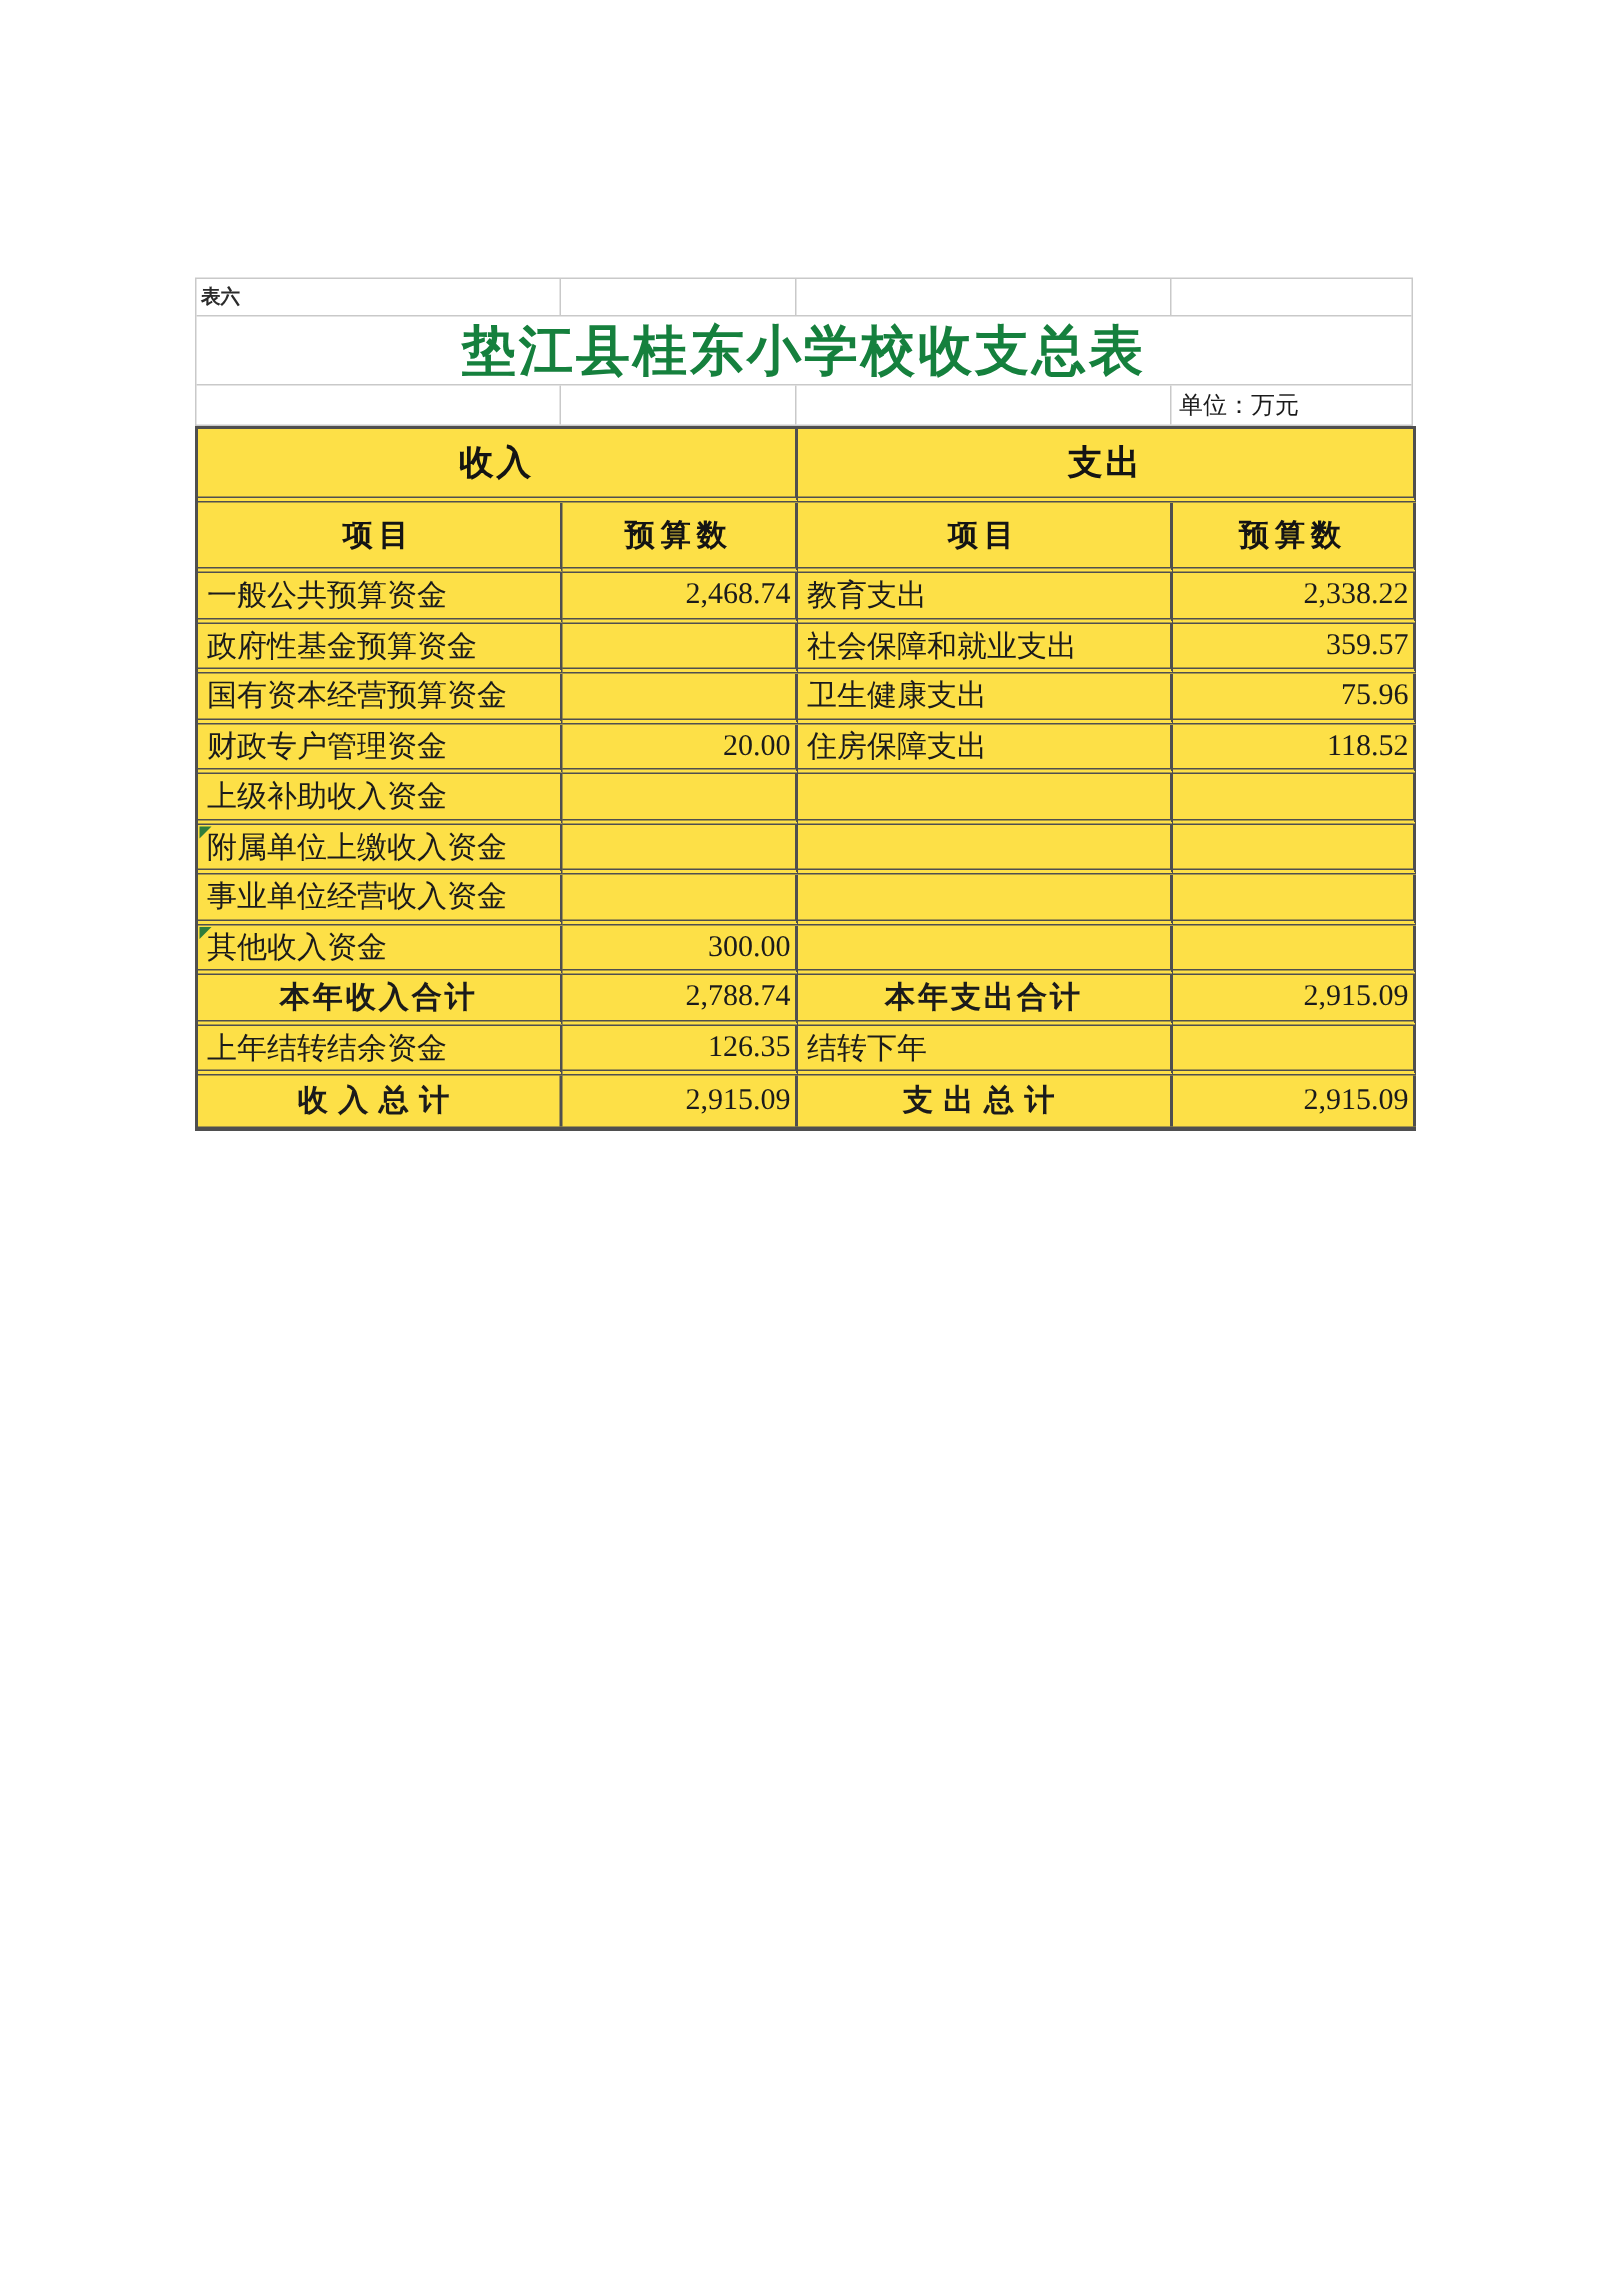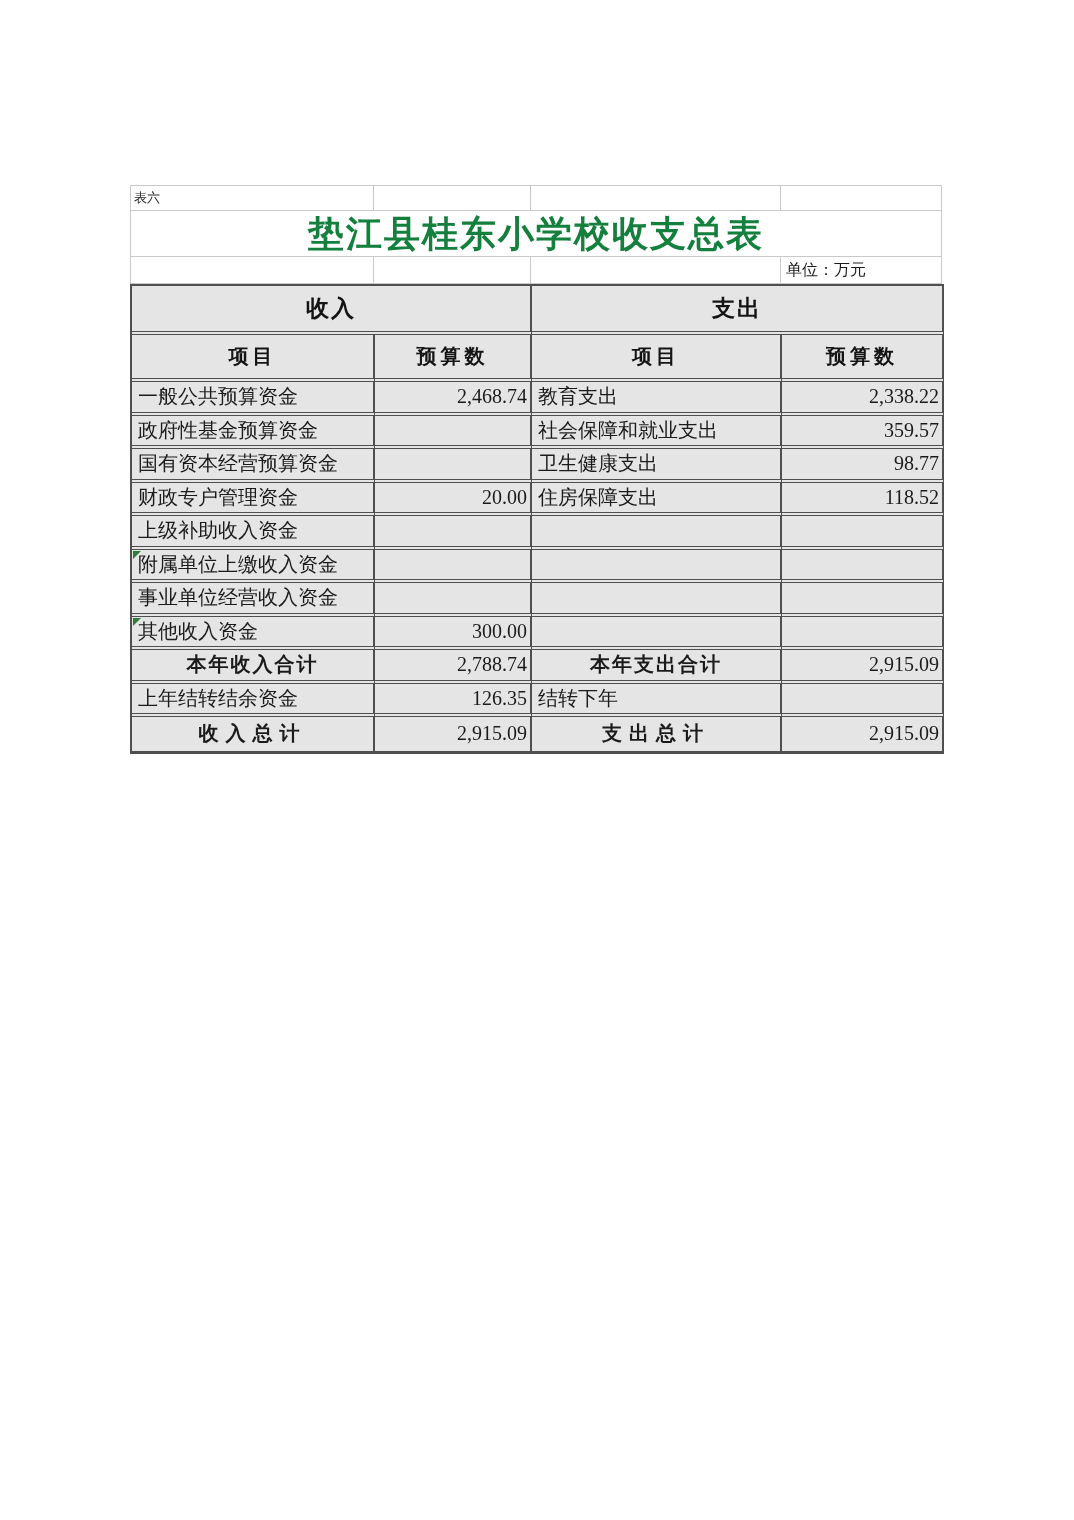--- a/index.html
+++ b/index.html
@@ -9,36 +9,36 @@
     --txt:#1b1b1b;
   }
   html,body{margin:0;padding:0;background:#ffffff;}
   body{width:1074px;height:1520px;position:relative;overflow:hidden;
        font-family:"Liberation Serif","DejaVu Serif",serif;color:var(--txt);}
   .sheet{position:absolute;left:130px;top:185px;width:812px;}
 
   
   .prehead{border:1px solid var(--bl);box-sizing:border-box;background:#fff;}
   .p-row{display:flex;box-sizing:border-box;}
-  .row-a{height:25px;border-bottom:1px solid var(--bl);}
+  .row-a{height:25px;border-bottom:1px solid var(--bl);font-weight:bold;}
   .row-b{height:46px;border-bottom:1px solid var(--bl);align-items:center;justify-content:center;}
   .row-c{height:26px;}
   .pa-cell{box-sizing:border-box;border-right:1px solid var(--bl);height:100%;
            display:flex;align-items:center;overflow:hidden;white-space:nowrap;}
   .pa-cell.last{border-right:none;}
   .w1{width:243px;} .w2{width:157px;} .w3{width:250px;} .w4{flex:1;}
   .sheet-label{font-size:13px;color:#2a2a2a;padding-left:3px;}
   .title{margin:0;width:100%;text-align:center;font-size:36px;font-weight:700;
          letter-spacing:2px;line-height:44px;color:#15803d;font-family:inherit;}
   .unit-label{font-size:16px;padding-left:5px;}
 
   
   table.main{border-collapse:separate;border-spacing:0;table-layout:fixed;width:812px;
              border-top:2px solid var(--bd);border-left:2px solid var(--bd);
-             border-bottom:3px solid var(--bd);background:#e5e5e5;}
+             border-bottom:3px solid var(--bd);background:#fde047;}
   table.main th, table.main td{
     box-sizing:border-box;border-right:2px solid var(--bd);
     border-bottom:4px double var(--bd);
     overflow:hidden;white-space:nowrap;vertical-align:middle;}
   table.main tbody tr:last-child td{border-bottom:none;}
   th.sec{height:49px;font:700 23px "Liberation Sans","DejaVu Sans",sans-serif;
          text-align:center;letter-spacing:2px;color:#141414;}
   th.colh{height:47px;font:700 20px "Liberation Sans","DejaVu Sans",sans-serif;
           text-align:center;letter-spacing:4px;color:#141414;}
   td{height:33.5px;font-size:20px;}
@@ -105,21 +105,21 @@
         <tr>
           <td class="c-item"><span>政府性基金预算资金</span></td>
           <td class="c-val"><span></span></td>
           <td class="c-item"><span>社会保障和就业支出</span></td>
           <td class="c-val"><span>359.57</span></td>
         </tr>
         <tr>
           <td class="c-item"><span>国有资本经营预算资金</span></td>
           <td class="c-val"><span></span></td>
           <td class="c-item"><span>卫生健康支出</span></td>
-          <td class="c-val"><span>98.77</span></td>
+          <td class="c-val"><span>75.96</span></td>
         </tr>
         <tr>
           <td class="c-item"><span>财政专户管理资金</span></td>
           <td class="c-val"><span>20.00</span></td>
           <td class="c-item"><span>住房保障支出</span></td>
           <td class="c-val"><span>118.52</span></td>
         </tr>
         <tr>
           <td class="c-item"><span>上级补助收入资金</span></td>
           <td class="c-val"><span></span></td>

